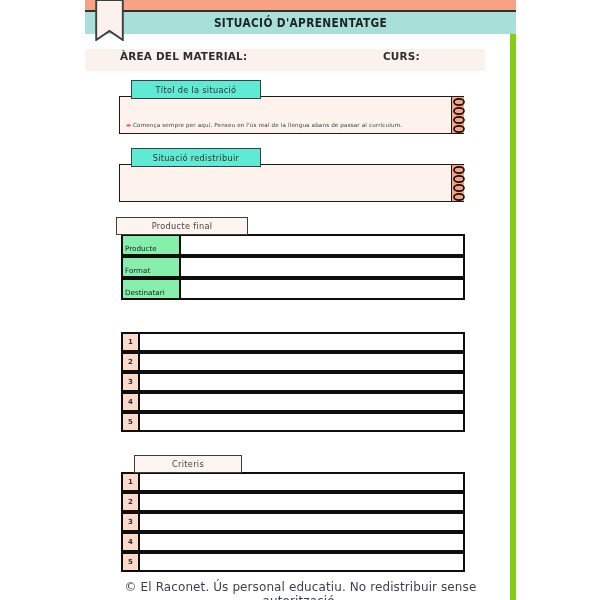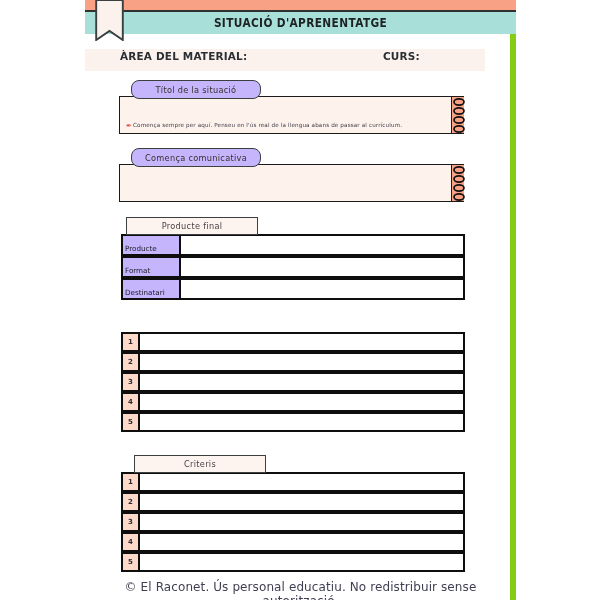--- a/index.html
+++ b/index.html
@@ -107,21 +107,21 @@
     position: absolute;
     box-sizing: border-box;
     border: 1.4px solid #3a3f3f;
     text-align: center;
     font-family: "DejaVu Sans", sans-serif;
     font-size: 8.2px;
     color: #3a3233;
     letter-spacing: 0.3px;
     z-index: 5;
   }
-  .tab.peach { background: #c4b5fd; color:#3a2f2c;border-radius:8px; }
+  .tab.peach { background: #5eead4; color:#3a2f2c; }
   .tab.cream { background: #fdf3ef; color:#4a3f42; }
 
   
   .notebox {
     position: absolute;
     box-sizing: border-box;
     background: #fdf2ec;
     border: 1.8px solid #1b1b1b;
   }
   .note-text {
@@ -163,21 +163,21 @@
     box-sizing: border-box;
     border: 2px solid #0e0e0e;
     font-family: "DejaVu Sans", sans-serif;
     font-size: 7.2px;
     color: #1c1c26;
     display: flex;
     align-items: flex-end;
     padding: 0 0 1px 2px;
     z-index: 3;
   }
-  .tbl-key.mint { background: #c4b5fd; }
+  .tbl-key.mint { background: #86efac; }
   .tbl-key.blush {
     background: #fcd9c8;
     justify-content: center;
     align-items: center;
     padding: 0;
     font-size: 7px;
     font-weight: bold;
     color: #2a2a33;
   }
 
@@ -223,35 +223,35 @@
         <ellipse cx="12" cy="7" rx="5" ry="3.1"></ellipse>
         <ellipse cx="12" cy="16" rx="5" ry="3.1"></ellipse>
         <ellipse cx="12" cy="25" rx="5" ry="3.1"></ellipse>
         <ellipse cx="12" cy="34" rx="5" ry="3.1"></ellipse>
       </g>
     </svg>
   </div>
   <div class="note-pin" style="left:41px; top:122px;">✒</div>
   <div class="note-text" style="left:48px; top:122px;">Comença sempre per aquí. Penseu en l'ús real de la llengua abans de passar al currículum.</div>
 
-  <div class="tab peach" style="left:46px; top:148px; width:130px; height:19px; line-height:18px;">Comença comunicativa</div>
+  <div class="tab peach" style="left:46px; top:148px; width:130px; height:19px; line-height:18px;">Situació redistribuir</div>
 
   <div class="notebox" style="left:34px; top:164px; width:344px; height:38px;"></div>
   <div class="spiral" style="left:366px; top:164px; width:13px; height:38px;">
     <svg width="24" height="44" viewBox="0 0 24 44">
       <g fill="none" stroke="#111111" stroke-width="1.7">
         <ellipse cx="12" cy="7" rx="5" ry="3.1"></ellipse>
         <ellipse cx="12" cy="16" rx="5" ry="3.1"></ellipse>
         <ellipse cx="12" cy="25" rx="5" ry="3.1"></ellipse>
         <ellipse cx="12" cy="34" rx="5" ry="3.1"></ellipse>
       </g>
     </svg>
   </div>
 
-  <div class="tab cream" style="left:41px; top:217px; width:132px; height:18px; line-height:17px;">Producte final</div>
+  <div class="tab cream" style="left:31px; top:217px; width:132px; height:18px; line-height:17px;">Producte final</div>
 
   <div class="tbl-wrap">
 
     <div class="tbl-row" style="left:36px; top:234px; width:344px; height:22px;"></div>
     <div class="tbl-key mint" style="left:36px; top:234px; width:60px; height:22px;">Producte</div>
 
     <div class="tbl-row" style="left:36px; top:256px; width:344px; height:22px;"></div>
     <div class="tbl-key mint" style="left:36px; top:256px; width:60px; height:22px;">Format</div>
 
     <div class="tbl-row" style="left:36px; top:278px; width:344px; height:22px;"></div>
@@ -269,21 +269,21 @@
     <div class="tbl-row" style="left:36px; top:372px; width:344px; height:20px;"></div>
     <div class="tbl-key blush" style="left:36px; top:372px; width:19px; height:20px;">3</div>
 
     <div class="tbl-row" style="left:36px; top:392px; width:344px; height:20px;"></div>
     <div class="tbl-key blush" style="left:36px; top:392px; width:19px; height:20px;">4</div>
 
     <div class="tbl-row" style="left:36px; top:412px; width:344px; height:20px;"></div>
     <div class="tbl-key blush" style="left:36px; top:412px; width:19px; height:20px;">5</div>
   </div>
 
-  <div class="tab cream" style="left:49px; top:455px; width:132px; height:18px; line-height:17px;">Criteris</div>
+  <div class="tab cream" style="left:49px; top:455px; width:108px; height:18px; line-height:17px;">Criteris</div>
 
   <div class="tbl-wrap">
     <div class="tbl-row" style="left:36px; top:472px; width:344px; height:20px;"></div>
     <div class="tbl-key blush" style="left:36px; top:472px; width:19px; height:20px;">1</div>
 
     <div class="tbl-row" style="left:36px; top:492px; width:344px; height:20px;"></div>
     <div class="tbl-key blush" style="left:36px; top:492px; width:19px; height:20px;">2</div>
 
     <div class="tbl-row" style="left:36px; top:512px; width:344px; height:20px;"></div>
     <div class="tbl-key blush" style="left:36px; top:512px; width:19px; height:20px;">3</div>

